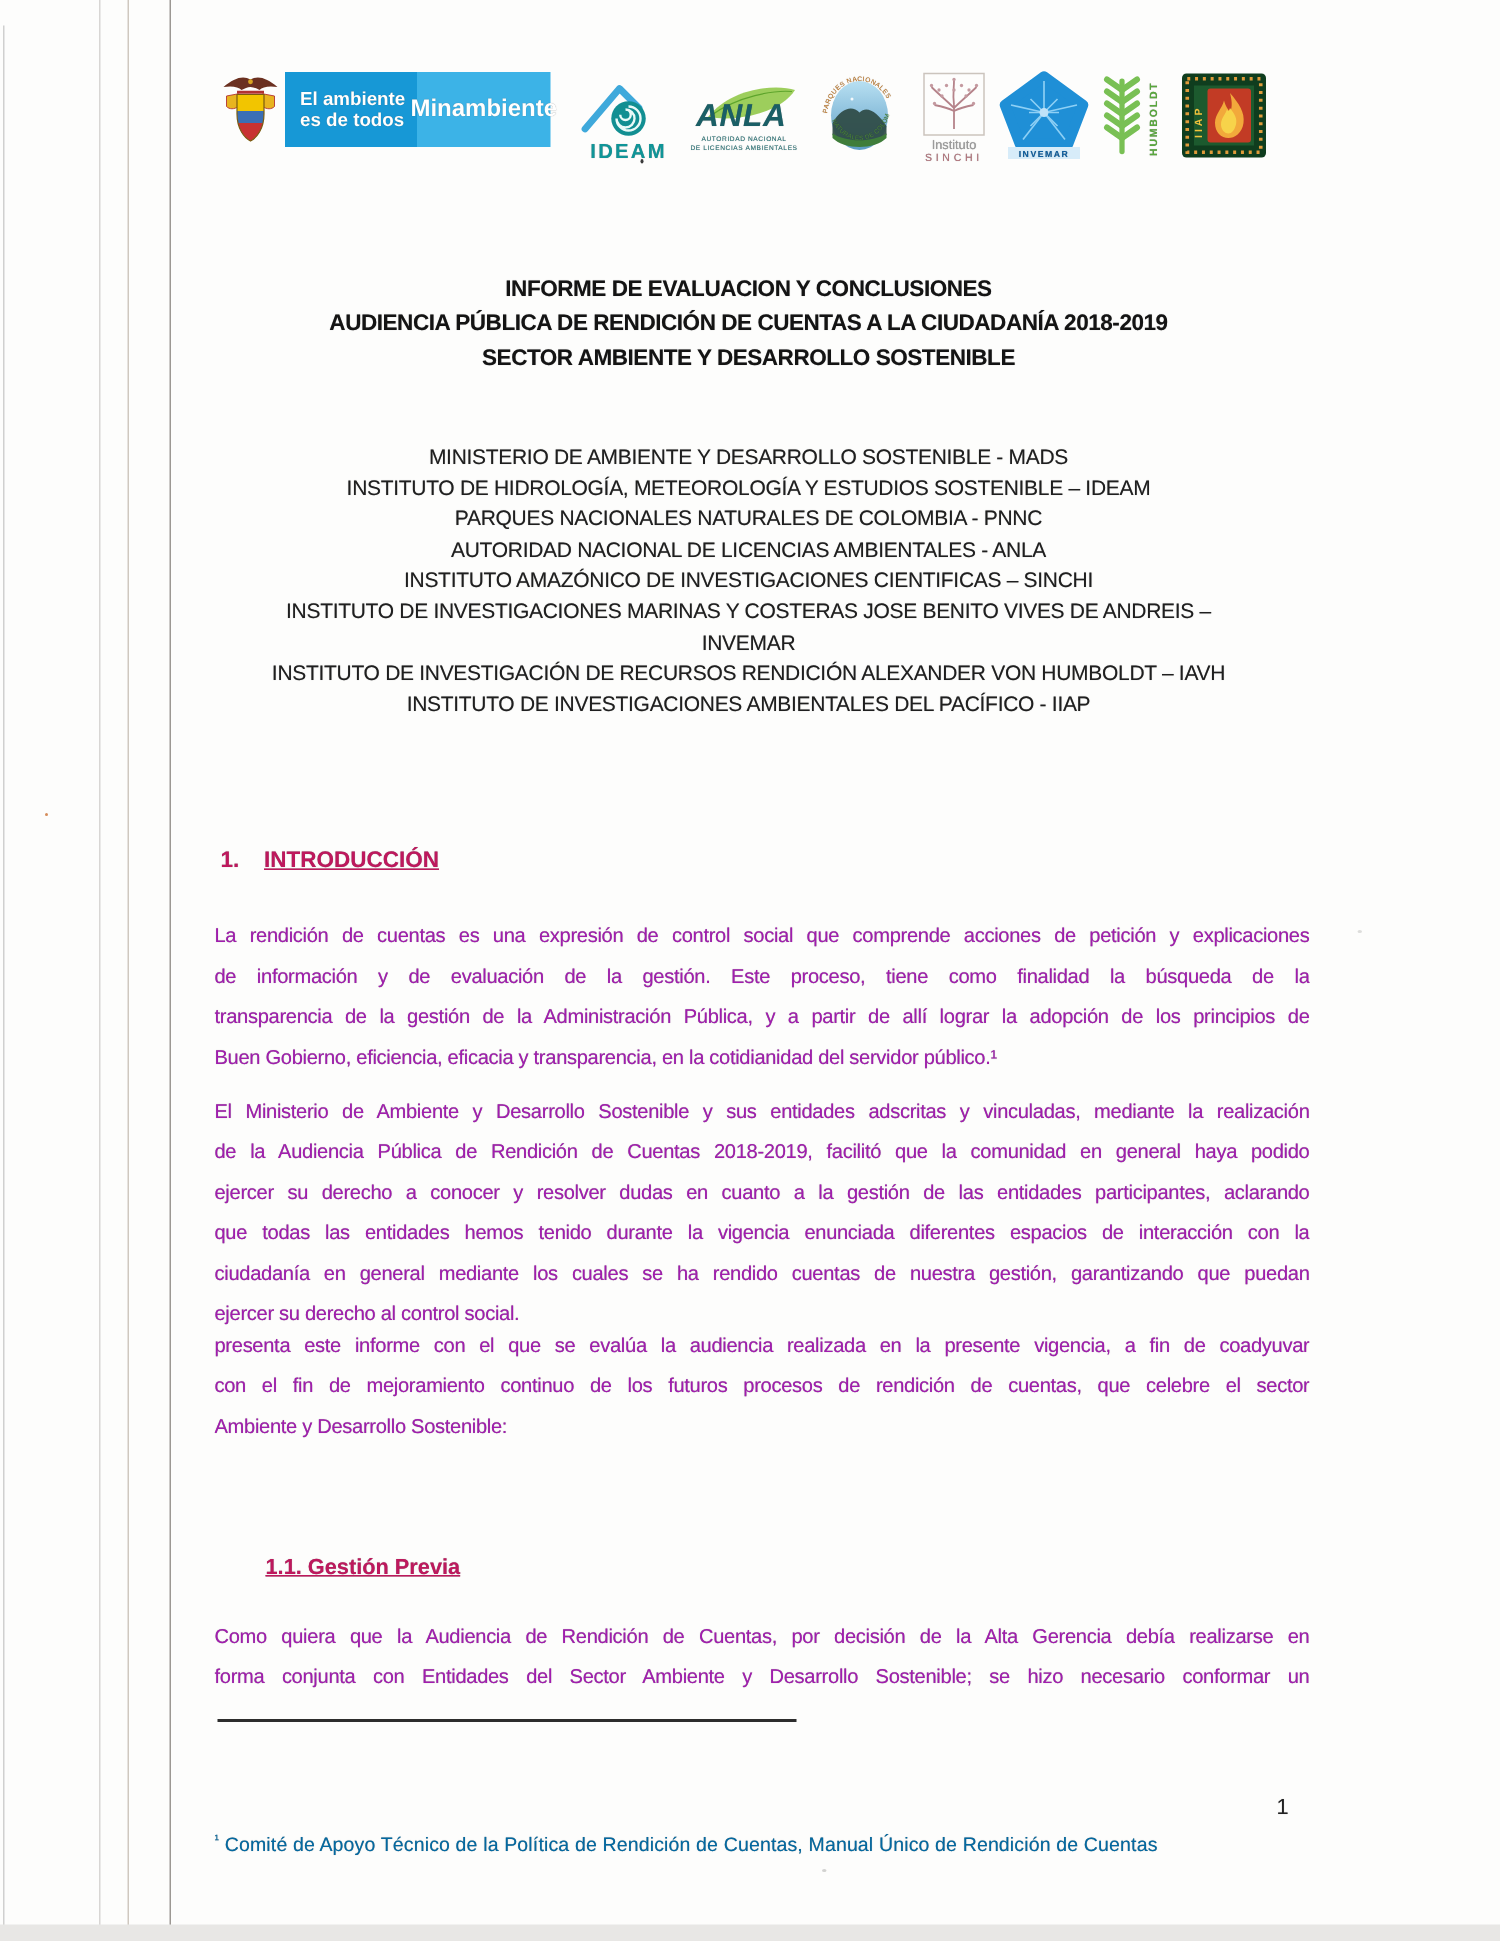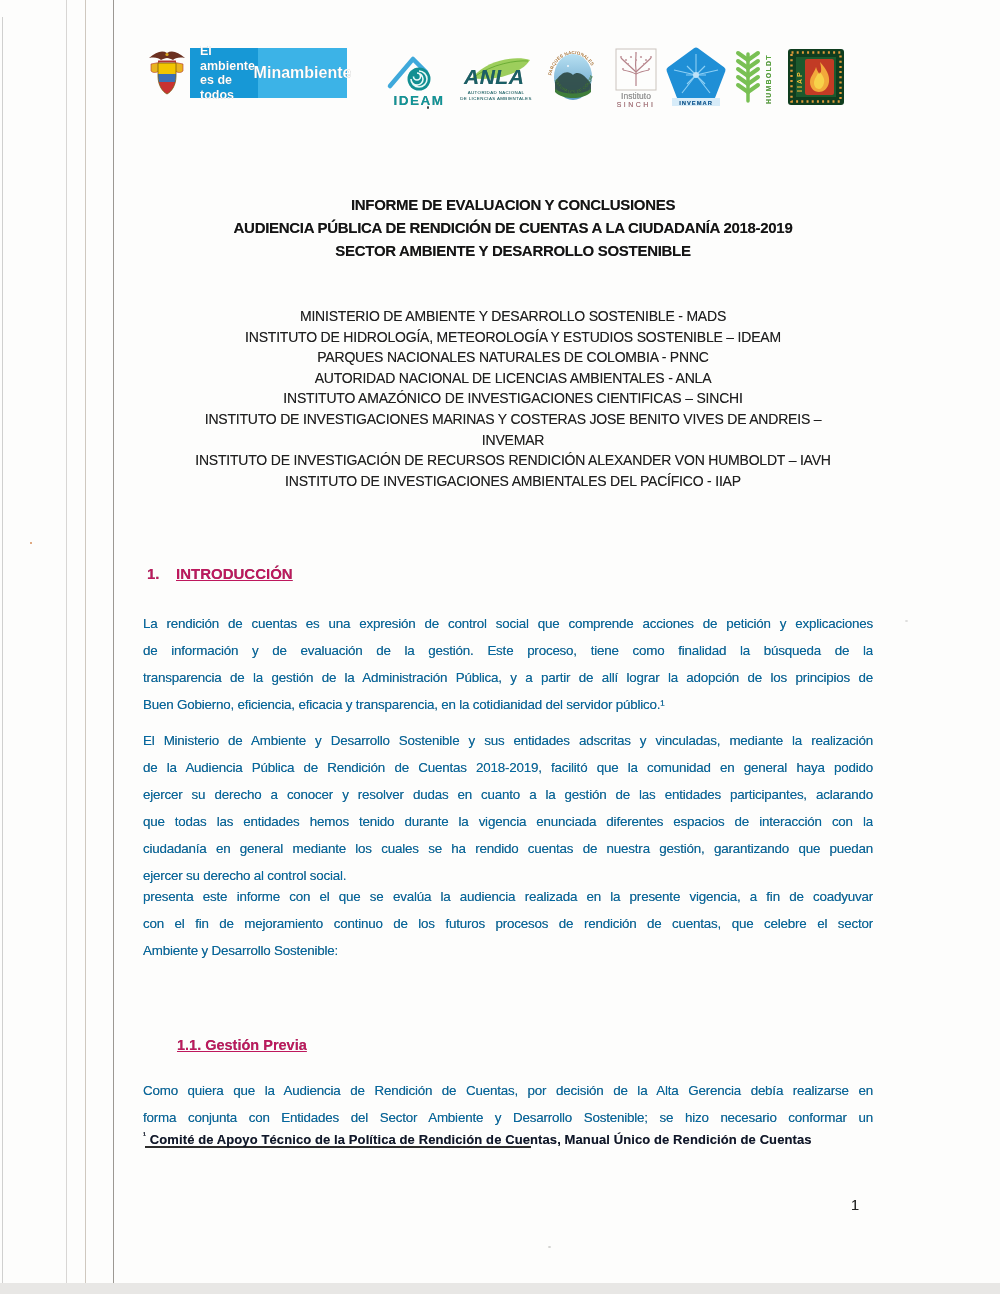--- a/index.html
+++ b/index.html
@@ -12,49 +12,49 @@
   .vl-a { left:2px; top:17px; background:#d0d0cf; }
   .vl-b { left:66px; background:#d8d6d4; }
   .vl-c { left:85px; background:#cfc8bf; }
   .vl-d { left:113px; background:#9c9893; }
   .bottom-strip { position:absolute; left:0; right:0; bottom:0; height:11px; background:#e8e7e5; }
   .speck { position:absolute; border-radius:50%; }
 
   
   .logos { position:absolute; left:0; top:46px; width:1000px; height:72px; }
   .logo { position:absolute; }
-  .banner { display:flex; width:157px; height:50px; }
+  .banner { display:flex; width:177px; height:50px; }
   .banner-dark { width:88px; background:#1798d6; color:#fff; font-weight:bold;
     font-size:12.5px; line-height:14.5px; display:flex; flex-direction:column;
     justify-content:center; padding-left:10px; box-sizing:border-box; }
   .banner-light { width:89px; background:#3cb3e7; color:#fff; font-weight:bold;
     font-size:16px; display:flex; align-items:center; justify-content:center; }
   .blur-sm { filter:blur(0.3px); }
 
   
   .doc { text-shadow:0 0 0.45px rgba(30,30,30,0.5); }
-  .block { position:absolute; left:148px; width:730px;margin-top:12px; }
+  .block { position:absolute; left:134px; width:730px; }
   .body-block { position:absolute; left:143px; width:730px;
-    font-size:13.4px; letter-spacing:-0.2px; line-height:27px; color:#0369a1; }
+    font-size:13.4px; letter-spacing:-0.2px; line-height:27px; color:#a21caf; }
   .title-block { top:181px; text-align:center; font-weight:bold;
     font-size:15px; letter-spacing:-0.3px; line-height:23px; color:#141414; }
   .inst-block { top:294px; text-align:center; font-size:14px;
     letter-spacing:-0.2px; line-height:20.6px; color:#1f1f1f; }
   .center .tline { text-align:center; }
   .justify .tline { text-align:justify; text-align-last:justify; overflow:hidden; }
   .justify .tline:last-child { text-align-last:left; }
   .justify.full .tline:last-child { text-align-last:justify; }
   .heading { position:absolute; left:147px; font-weight:bold; font-size:15px; color:#be185d;text-decoration:underline; }
   .h-intro { top:565px; }
   .h-num { display:inline-block; width:29px; }
   .h-gestion { top:1037px; font-size:14.5px; }
   .p1 { top:610px; } .p2 { top:727px; } .p3 { top:883px; } .p4 { top:1077px; }
   .fnrule { position:absolute; left:145px; top:1146px; width:386px; height:2px; background:#2d2d2d; }
-  .fntext { position:absolute; left:143px; top:1131px; width:740px;
-    font-size:13px; color:#0f172a; letter-spacing:0.1px;font-weight:bold; }
+  .fntext { position:absolute; left:143px; top:1221px; width:740px;
+    font-size:13px; color:#0369a1; letter-spacing:0.1px; }
   .fnref { vertical-align:super; font-size:9px; }
   .pagenum { position:absolute; left:851px; top:1197px; width:26px;
     font-size:14.5px; color:#222; }
   svg text { font-family:"Liberation Sans", sans-serif; }
 </style>
 </head>
 <body>
 
 <div class="page doc">
 

